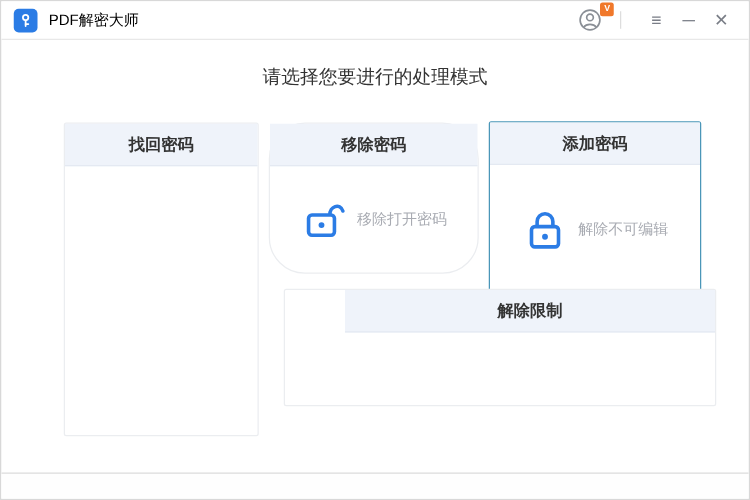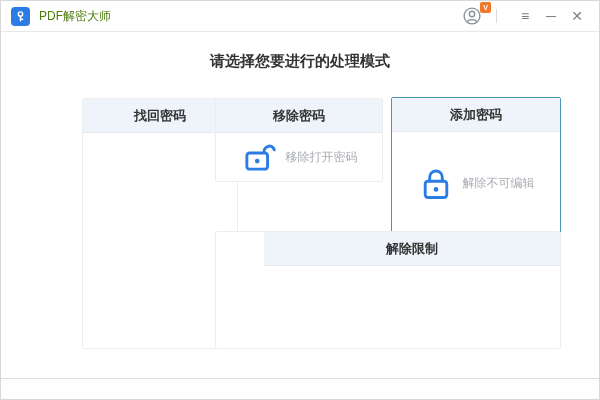--- a/index.html
+++ b/index.html
@@ -16,47 +16,47 @@
   .titlebar {
     position:absolute; top:0; left:0; right:0; height:31px;
     display:flex; align-items:center; justify-content:space-between;
     padding:0 12px 0 10px; background:#ffffff; border-bottom:1px solid #e8e8e8;
   }
   .tb-left { display:flex; align-items:center; }
   .app-logo {
     width:19px; height:19px; border-radius:4px; background:#2b7ce5;
     display:flex; align-items:center; justify-content:center;
   }
-  .app-title { margin-left:9px; font-size:12px; color:#4d7c0f; }
+  .app-title { margin-left:9px; font-size:12px; color:#000000; }
   .tb-right { display:flex; align-items:center; color:#81858c; }
   .user-btn { position:relative; width:20px; height:20px; margin-right:14px; cursor:pointer; }
   .vip-badge {
     position:absolute; top:-4px; right:-9px;
     background:#f0782a; color:#ffffff; font-size:7px; font-weight:bold;
     line-height:9px; padding:1px 3px; border-radius:2px;
   }
   .tb-divider { width:1px; height:14px; background:#dddddd; margin-right:12px; }
   .tb-btn {
     width:20px; text-align:center; font-size:14px; line-height:20px;
     color:#7a7e87; cursor:pointer; margin-left:6px; user-select:none;
   }
   
   .page-title {
     position:absolute; top:51px; left:0; right:0;
-    text-align:center; font-size:15px; font-weight:bold; color:#333333;
+    text-align:center; font-size:15px; font-weight:normal; color:#333333;
   }
   
   .card {
     position:absolute; background:#ffffff; border:1px solid #ebedf0;
     border-radius:2px; cursor:pointer;
   }
-  .card-recover   { left:50px;  top:97px;  width:156px; height:251px;margin-left:31px; }
-  .card-remove    { left:214px; top:97px;  width:168px; height:84px; }
+  .card-recover   { left:50px;  top:97px;  width:156px; height:251px; }
+  .card-remove    { left:214px; top:97px;  width:168px; height:121px;border-radius:29px; }
   .card-add       { left:390px; top:96px;  width:170px; height:139px; border:1px solid #4a96b8; }
-  .card-unrestrict{ left:214px; top:230px; width:346px; height:118px;padding-left:48px; }
+  .card-unrestrict{ left:226px; top:230px; width:346px; height:94px;padding-left:48px; }
   .card-header {
     height:34px; line-height:33px; text-align:center;
     background:#eff3fa; border-bottom:1px solid #e4e9f2;
     font-size:13px; font-weight:bold; color:#333333;
   }
   .card-body {
     position:absolute; top:34px; left:0; right:0; bottom:0;
     display:flex; flex-direction:row; align-items:center; justify-content:center;
     gap:9px;
   }

